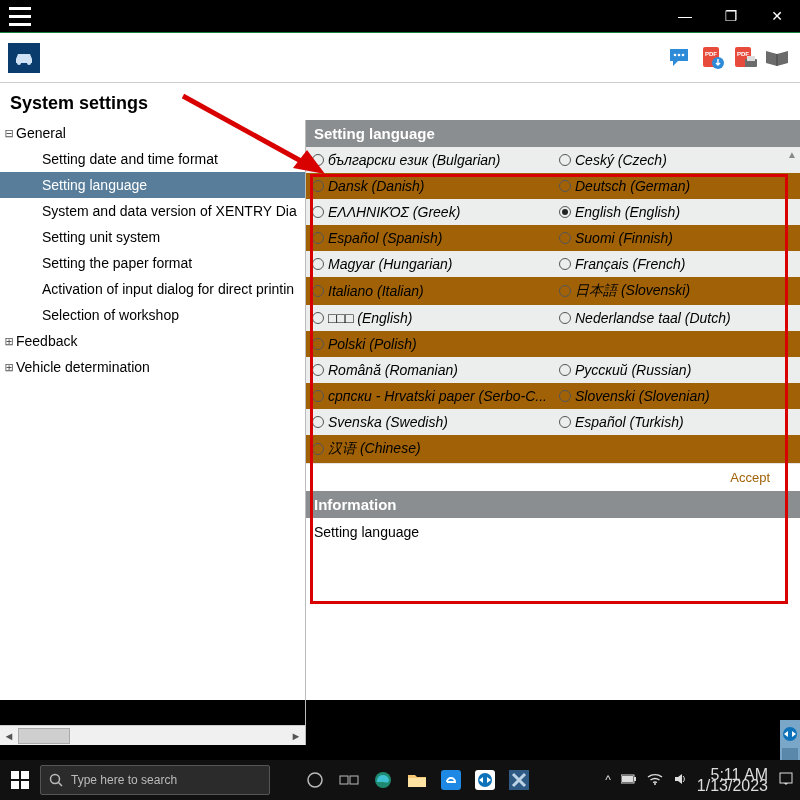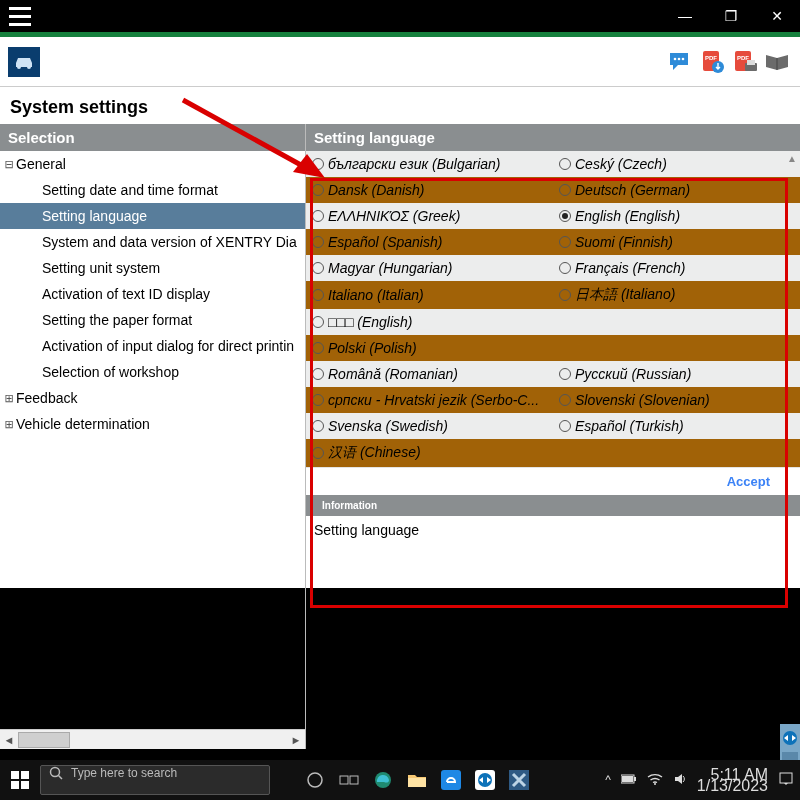--- a/index.html
+++ b/index.html
@@ -28,23 +28,23 @@
   }
   .hamburger span { width: 22px; height: 3px; background: #fff; }
   .window-controls { display: flex; }
   .window-controls div {
     width: 46px; height: 32px;
     display: flex; align-items: center; justify-content: center;
     color: #fff; font-size: 14px; cursor: pointer;
   }
   .app-area {
     background: #fff;
-    height: 556px;
+    height: 668px;
     position: relative;
-    border-top: 5px solid #15803d;
+    border-top: 1px solid #15803d;
   }
   .toolbar {
     height: 50px;
     background: #fff;
     border-bottom: 1px solid #ccc;
     display: flex;
     align-items: center;
     justify-content: space-between;
     padding: 0 8px;
   }
@@ -130,26 +130,26 @@
   .radio {
     width: 12px; height: 12px; border: 1px solid #555; border-radius: 50%;
     flex: 0 0 12px; display: inline-flex; align-items: center; justify-content: center;
   }
   .radio.sel::after { content:""; width:6px; height:6px; background:#222; border-radius:50%; }
   .accept-row {
     height: 28px; display: flex; justify-content: flex-end; align-items: center;
     padding: 0 20px; background: #fff; border-top:1px solid #e4e4e4;
   }
   .accept-btn {
-    font-size: 13px; color: #3b82f6;
-    padding: 3px 10px; cursor: pointer; font-weight: bold;
+    font-size: 13px; color: #a16207;
+    padding: 3px 10px; cursor: pointer;
   }
   .info-header {
-    background: #8a8e90; color: #fff; font-size: 10px; font-weight: bold;
-    padding: 5px 16px;
+    background: #8a8e90; color: #fff; font-size: 15px; font-weight: bold;
+    padding: 5px 8px;
   }
   .info-body { padding: 6px 8px; font-size: 14px; flex:1; }
   .red-box {
     position: absolute;
     border: 3px solid #d90000;
     left: 310px; top: 141px;
     width: 478px; height: 430px;
     pointer-events: none;
   }
   .red-arrow {
@@ -177,21 +177,21 @@
     display: flex; align-items: center;
     font-size: 12px;
   }
   .start {
     width: 40px; height: 40px; display:flex; align-items:center; justify-content:center;
     cursor: pointer;
   }
   .search {
     flex: 0 0 230px; height: 30px;
     background: #2b2b2b; border-radius: 2px;
-    display: flex; padding: 0 8px;
+    display: flex; align-items: center; padding: 0 8px;
     color: #bbb; gap: 8px; cursor: text;
     border: 1px solid #555;
   }
   .task-icons { display: flex; align-items:center; gap:4px; margin-left: 30px; }
   .task-icons .ti {
     width: 30px; height: 30px;
     display:flex; align-items:center; justify-content:center;
     cursor: pointer;
     font-size: 15px;
   }
@@ -257,45 +257,40 @@
           </svg>
       </div>
     </div>
   </div>
 
   <div class="page-title">System settings</div>
 
   <div class="main-layout">
 
     <div class="left-pane">
-      <div class="section-header">Selection</div>
       <div class="tree" id="tree">
           <div class="tree-item level-0">
             <span class="exp">⊟</span>
             <span>General</span>
           </div>
           <div class="tree-item level-1">
             <span class="exp"></span>
             <span>Setting date and time format</span>
           </div>
           <div class="tree-item level-1 selected">
             <span class="exp"></span>
             <span>Setting language</span>
           </div>
           <div class="tree-item level-1">
             <span class="exp"></span>
             <span>System and data version of XENTRY Dia</span>
           </div>
           <div class="tree-item level-1">
             <span class="exp"></span>
             <span>Setting unit system</span>
-          </div>
-          <div class="tree-item level-1">
-            <span class="exp"></span>
-            <span>Activation of text ID display</span>
           </div>
           <div class="tree-item level-1">
             <span class="exp"></span>
             <span>Setting the paper format</span>
           </div>
           <div class="tree-item level-1">
             <span class="exp"></span>
             <span>Activation of input dialog for direct printin</span>
           </div>
           <div class="tree-item level-1">
@@ -374,49 +369,53 @@
                 <span>Français (French)</span>
               </div>
             </div>
             <div class="lang-row">
               <div class="lang-cell">
                 <span class="radio"></span>
                 <span>Italiano (Italian)</span>
               </div>
               <div class="lang-cell">
                 <span class="radio"></span>
-                <span>日本語 (Italiano)</span>
+                <span>日本語 (Slovenski)</span>
               </div>
             </div>
             <div class="lang-row">
               <div class="lang-cell">
                 <span class="radio"></span>
                 <span>□□□ (English)</span>
               </div>
+              <div class="lang-cell">
+                <span class="radio"></span>
+                <span>Nederlandse taal (Dutch)</span>
+              </div>
             </div>
             <div class="lang-row">
               <div class="lang-cell">
                 <span class="radio"></span>
                 <span>Polski (Polish)</span>
               </div>
             </div>
             <div class="lang-row">
               <div class="lang-cell">
                 <span class="radio"></span>
                 <span>Română (Romanian)</span>
               </div>
               <div class="lang-cell">
                 <span class="radio"></span>
                 <span>Русский (Russian)</span>
               </div>
             </div>
             <div class="lang-row">
               <div class="lang-cell">
                 <span class="radio"></span>
-                <span>српски - Hrvatski jezik (Serbo-C...</span>
+                <span>српски - Hrvatski paper (Serbo-C...</span>
               </div>
               <div class="lang-cell">
                 <span class="radio"></span>
                 <span>Slovenski (Slovenian)</span>
               </div>
             </div>
             <div class="lang-row">
               <div class="lang-cell">
                 <span class="radio"></span>
                 <span>Svenska (Swedish)</span>

